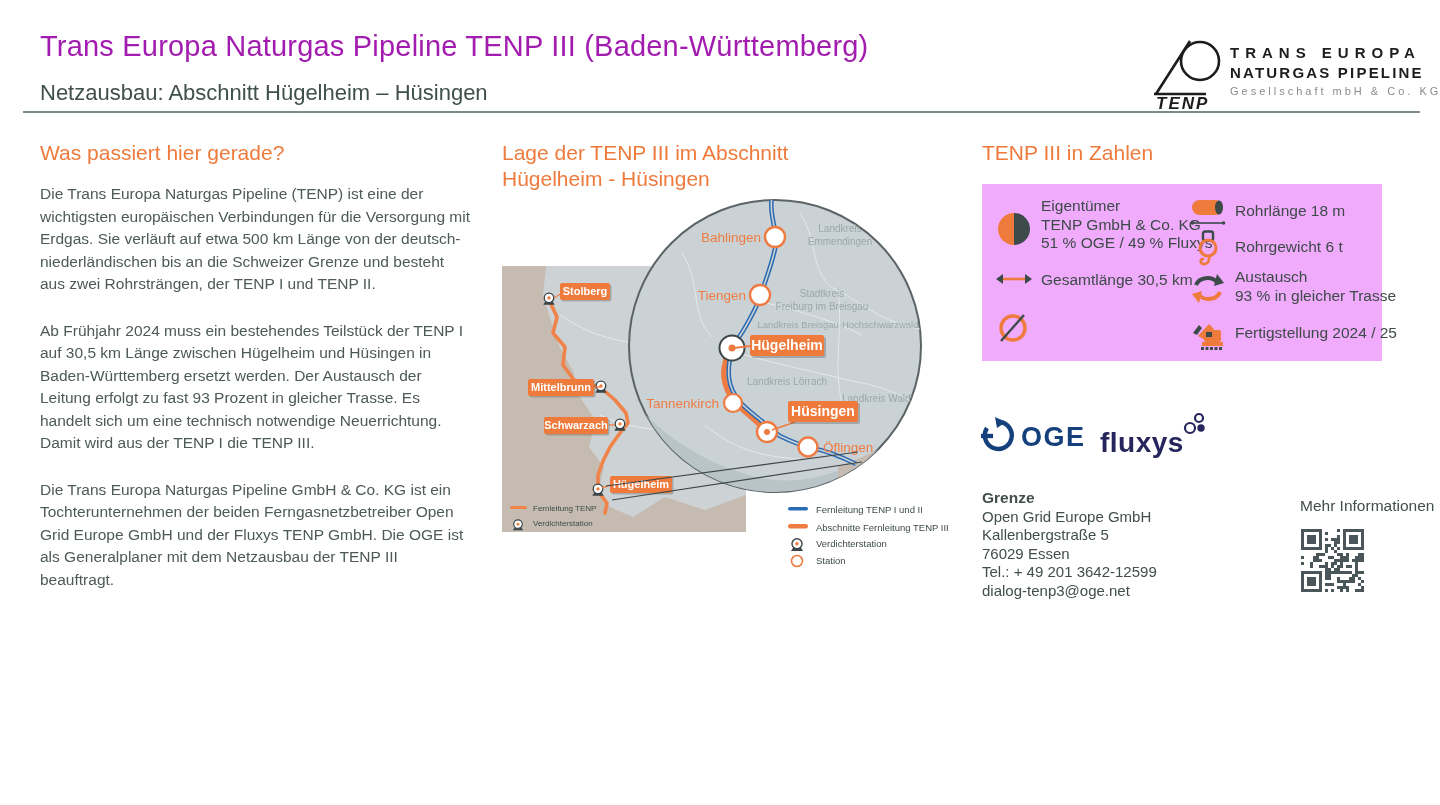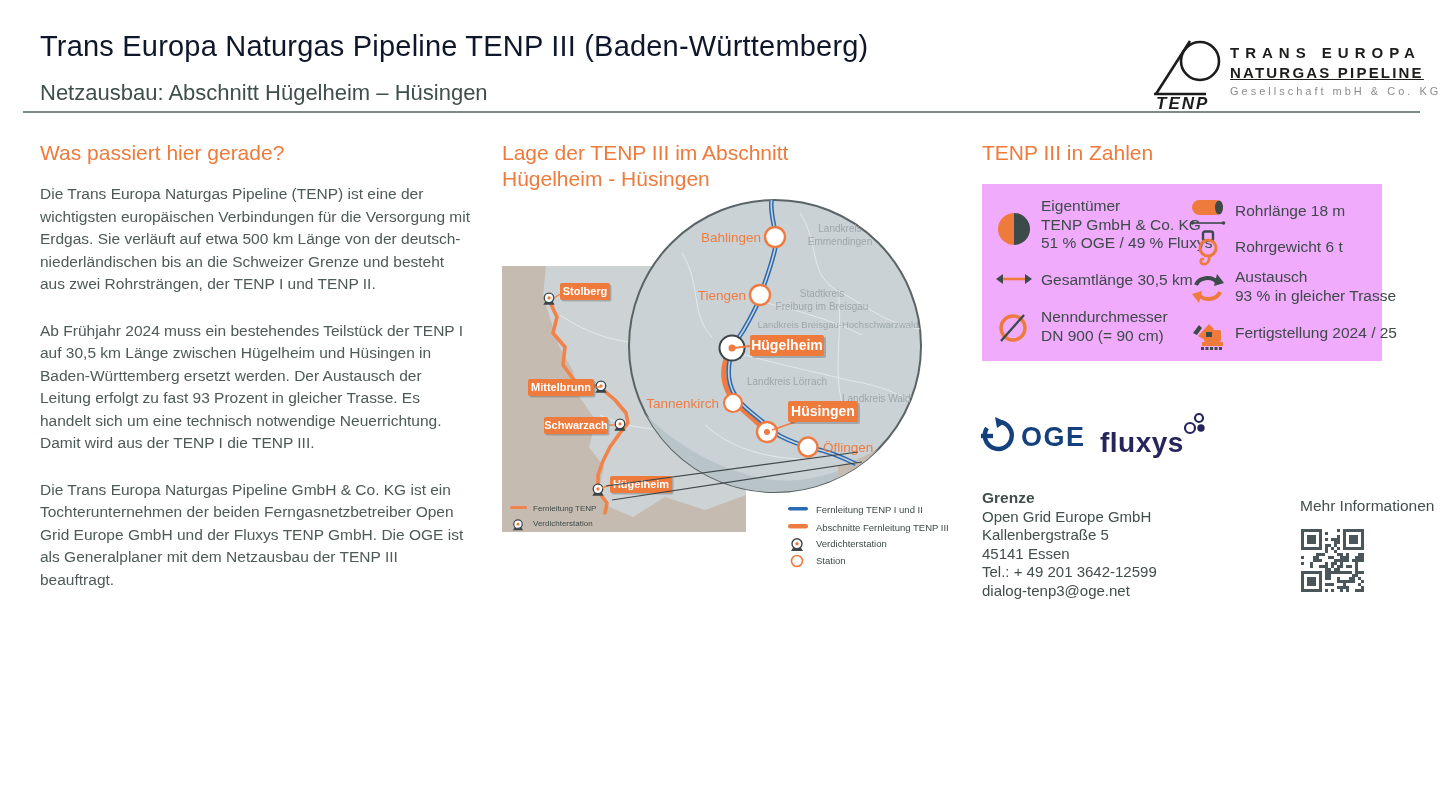--- a/index.html
+++ b/index.html
@@ -1,26 +1,26 @@
 <!DOCTYPE html>
 <html><head>
 <meta charset="utf-8">
 <style>
   html,body{margin:0;padding:0;background:#fff;}
   .canvas{position:relative;width:1440px;height:805px;background:#ffffff;
           font-family:"Liberation Sans",sans-serif;overflow:hidden;}
   
-  .title{position:absolute;left:40px;top:30px;font-size:29px;color:#0f172a;letter-spacing:.2px;}
+  .title{position:absolute;left:40px;top:30px;font-size:29px;color:#a21caf;letter-spacing:.2px;}
   .subtitle{position:absolute;left:40px;top:80px;font-size:22px;color:#3f4f4b;}
   .rule{position:absolute;left:23px;top:111px;width:1397px;height:2px;background:#7c8b89;}
   .tenp-logo{position:absolute;left:1148px;top:36px;width:260px;height:72px;}
   .tenp-mark{position:absolute;left:0;top:0;}
   .brand{position:absolute;left:82px;top:8px;color:#1d1d1b;}
   .brand1{font-size:15px;font-weight:700;letter-spacing:6px;white-space:nowrap;}
-  .brand2{font-size:15px;font-weight:700;letter-spacing:2.2px;white-space:nowrap;margin-top:3px;text-decoration:underline;}
+  .brand2{font-size:15px;font-weight:700;letter-spacing:2.2px;white-space:nowrap;margin-top:3px;}
   .brand3{font-size:11px;letter-spacing:3px;color:#8b8b89;margin-top:4px;white-space:nowrap;}
   
   .col-h{position:absolute;font-size:21px;font-weight:400;color:#ee7a3c;line-height:26px;}
   
   .intro{position:absolute;left:40px;top:183px;width:430px;}
   .intro p{margin:0 0 24px;font-size:15.5px;line-height:22.5px;color:#4d5a57;}
   
   .facts-box{position:absolute;left:982px;top:184px;width:400px;height:177px;background:#f0abfc;}
   .fact{position:absolute;font-size:15.5px;line-height:18.5px;color:#3d4a48;white-space:nowrap;}
   .ficon{position:absolute;}
@@ -229,24 +229,20 @@
       <line x1="5" y1="7" x2="33" y2="7" stroke="#ee7a3c" stroke-width="2.6"></line>
       <path d="M8,2 L1,7 L8,12 Z" fill="#3d4a4a"></path>
       <path d="M30,2 L37,7 L30,12 Z" fill="#3d4a4a"></path>
     </svg>
     <div class="fact" style="left:59px;top:87px;">Gesamtlänge 30,5 km</div>
 
     <svg class="ficon" style="left:14px;top:127px;" width="34" height="34" viewBox="0 0 34 34">
       <circle cx="17" cy="17" r="12" fill="none" stroke="#ee7a3c" stroke-width="3.4"></circle>
       <line x1="28" y1="4" x2="5" y2="30" stroke="#3d4a4a" stroke-width="2.4"></line>
     </svg>
-    <div class="fact" style="left:59px;top:124px;">
-      <div>Nenndurchmesser</div>
-      <div>DN 900 (= 90 cm)</div>
-    </div>
 
     <svg class="ficon" style="left:208px;top:14px;" width="38" height="30" viewBox="0 0 38 30">
       <rect x="2" y="2" width="31" height="15" rx="7.5" fill="#ee7a3c"></rect>
       <ellipse cx="29" cy="9.5" rx="4" ry="7" fill="#3d4a4a"></ellipse>
       <line x1="2" y1="25" x2="34" y2="25" stroke="#3d4a4a" stroke-width="1.6"></line>
       <circle cx="2.5" cy="25" r="1.8" fill="#3d4a4a"></circle>
       <circle cx="33.5" cy="25" r="1.8" fill="#3d4a4a"></circle>
     </svg>
     <div class="fact" style="left:253px;top:18px;text-align:center;">Rohrlänge 18 m</div>
 
@@ -300,21 +296,21 @@
       <circle cx="92" cy="16" r="5"></circle>
       <circle cx="101" cy="6" r="4"></circle>
       <circle cx="103" cy="16" r="2.6" fill="#26265c"></circle>
     </g>
   </svg>
 
   <div class="contact">
     <div class="c-head">Grenze</div>
     <div>Open Grid Europe GmbH</div>
     <div>Kallenbergstraße 5</div>
-    <div>45141 Essen</div>
+    <div>76029 Essen</div>
     <div>Tel.: + 49 201 3642-12599</div>
     <div>dialog-tenp3@oge.net</div>
   </div>
 
   <div class="more">
     <div class="m-head">Mehr Informationen</div>
     <svg id="qr-code" class="qr" width="63" height="63" viewBox="0 0 21 21" shape-rendering="crispEdges">
         <rect x="0" y="0" width="1" height="1" fill="#4a5659"></rect>
         <rect x="1" y="0" width="1" height="1" fill="#4a5659"></rect>
         <rect x="2" y="0" width="1" height="1" fill="#4a5659"></rect>

